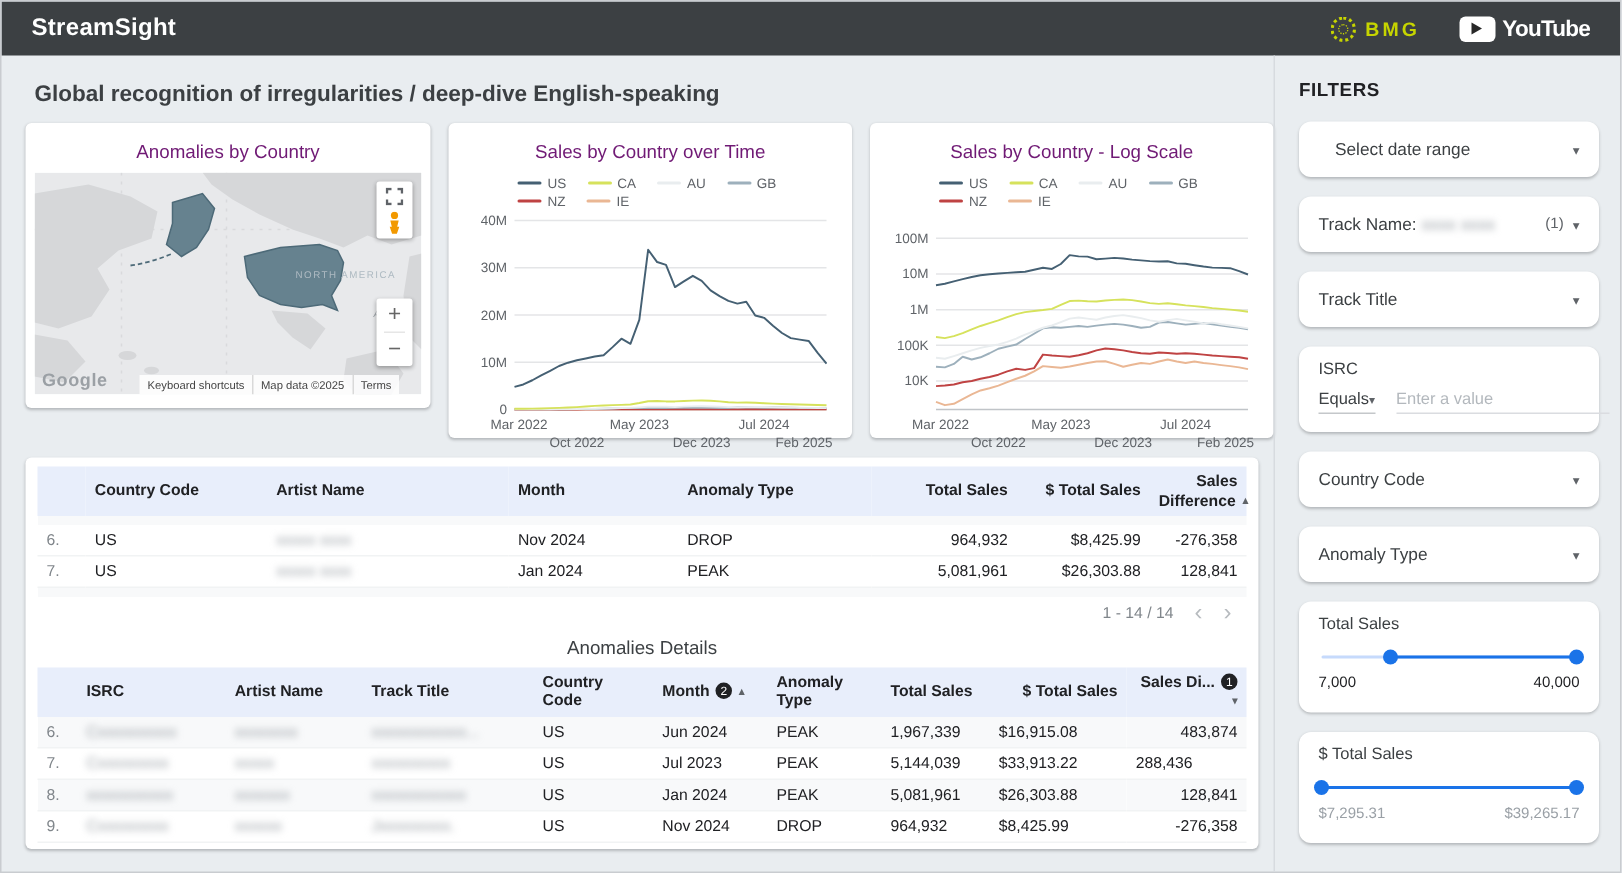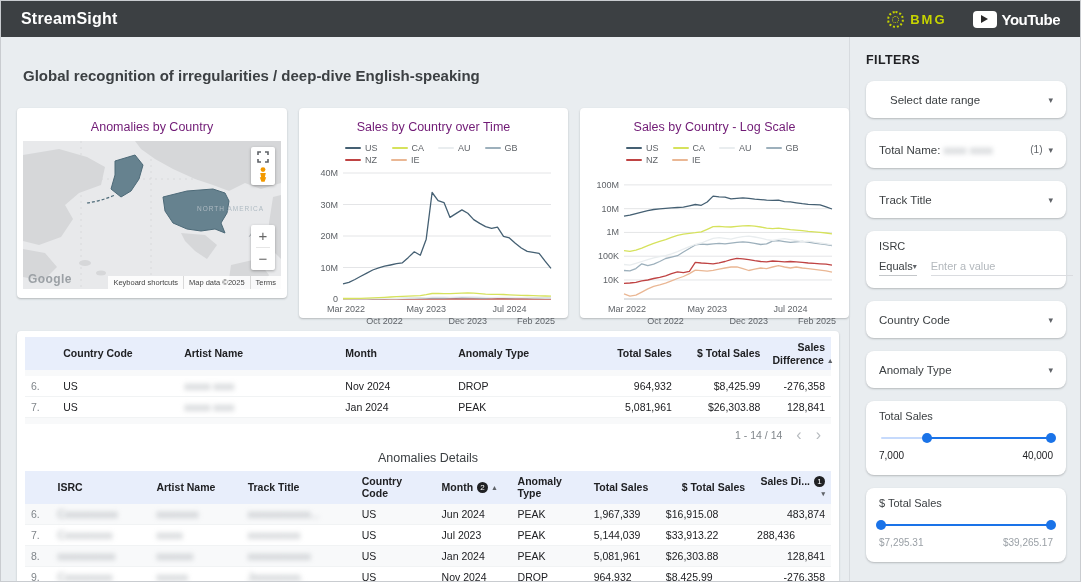--- a/index.html
+++ b/index.html
@@ -19,33 +19,33 @@
   .bmg-ring { width:17px; height:17px; border-radius:50%; border:2px dotted #c6d400; display:flex; align-items:center; justify-content:center; }
   .bmg-ring i { width:7px; height:7px; border-radius:50%; border:1.5px dotted #c6d400; display:block; }
   .bmg-text { color:#c6d400; font-size:13px; font-weight:bold; letter-spacing:2px; }
   .yt-logo { display:flex; align-items:center; gap:5px; }
   .yt-badge { width:24px; height:17px; background:#fff; border-radius:4px; display:flex; align-items:center; justify-content:center; }
   .yt-badge span { width:0; height:0; border-left:7px solid #282828; border-top:4.5px solid transparent; border-bottom:4.5px solid transparent; }
   .yt-text { color:#fff; font-size:15px; font-weight:bold; letter-spacing:-.5px; }
   
   .page { display:flex; height:546px; }
   .main { width:848px; padding:0 0 0 16px; }
-  .page-title { font-size:15px; font-weight:bold; color:#3c4043; padding:17px 0 24px 6px;margin-top:13px; }
+  .page-title { font-size:15px; font-weight:bold; color:#3c4043; padding:17px 0 11px 6px; }
   .cards-row { display:flex; gap:12px; }
   .card { background:#fff; border-radius:4px; box-shadow:0 1px 2px rgba(60,64,67,.3); }
   
   .map-card { width:272px; height:190px; padding:6px; }
   .panel-title { text-align:center; font-size:12.5px; color:#701a75; padding:6px 0 7px; }
   .map-wrap { position:relative; width:258px; height:148px; overflow:hidden; }
   .map-ctl { position:absolute; background:#fff; box-shadow:0 1px 3px rgba(0,0,0,.3); border-radius:2px; display:flex; flex-direction:column; align-items:center; }
   .ctl-fs { top:6px; right:6px; width:24px; padding:4px 0 3px; gap:4px; }
   .ctl-zoom { top:84px; right:6px; width:24px; padding:2px 0; }
   .zoom-btn { font-size:15px; color:#666; line-height:18px; width:100%; text-align:center; cursor:pointer; }
   .zoom-div { width:14px; height:1px; background:#e6e6e6; margin:2px 0; }
-  .map-attrib { position:absolute; bottom:0; right:0; display:flex; background:rgba(255,255,255,.85); font-size:7.5px; color:#444; }
+  .map-attrib { position:absolute; bottom:0; right:15px; display:flex; background:rgba(255,255,255,.85); font-size:7.5px; color:#444; }
   .map-attrib span { padding:2px 5px; border-left:1px solid #d9d9d9; white-space:nowrap; }
   .map-attrib span:first-child { border-left:none; }
   .google-logo { position:absolute; bottom:3px; left:5px; font-size:12px; font-weight:bold; color:#9ba0a5; letter-spacing:.4px; }
   
   .chart-card { width:280px; height:210px; padding:6px 6px 2px; }
   .legend { display:flex; flex-wrap:wrap; padding-left:40px; row-gap:2px; column-gap:14px; margin:2px 0 2px; }
   .legend-item { display:flex; align-items:center; gap:4px; }
   .legend-swatch { width:16px; height:2px; border-radius:1px; }
   .legend-label { font-size:9px; color:#5f6368; }
   
@@ -390,21 +390,21 @@
 
   <div class="sidebar">
     <div class="filters-heading">FILTERS</div>
 
     <div class="fcard indent">
       <span>Select date range</span>
       <span class="caret">▾</span>
     </div>
 
     <div class="fcard">
-      <span>Total Name:</span>&nbsp;
+      <span>Track Name:</span>&nbsp;
       <span class="blurred">xxxx xxxx</span>
       <span class="count">(1)</span>
       <span class="caret">▾</span>
     </div>
 
     <div class="fcard">
       <span>Track Title</span>
       <span class="caret">▾</span>
     </div>
 

